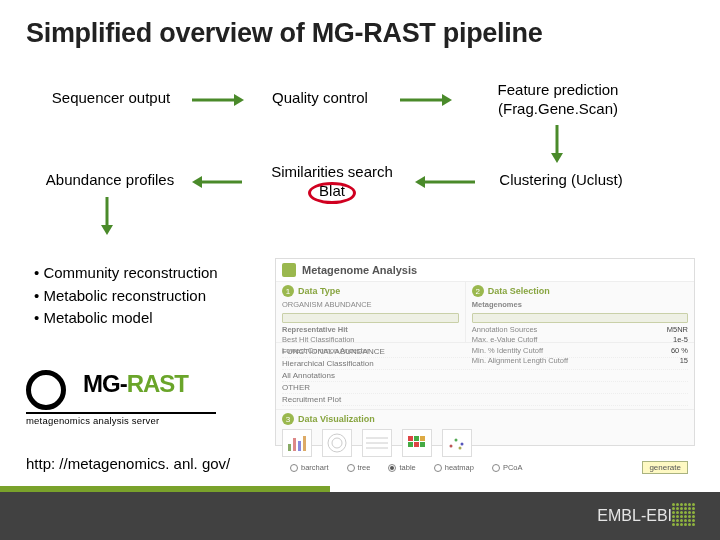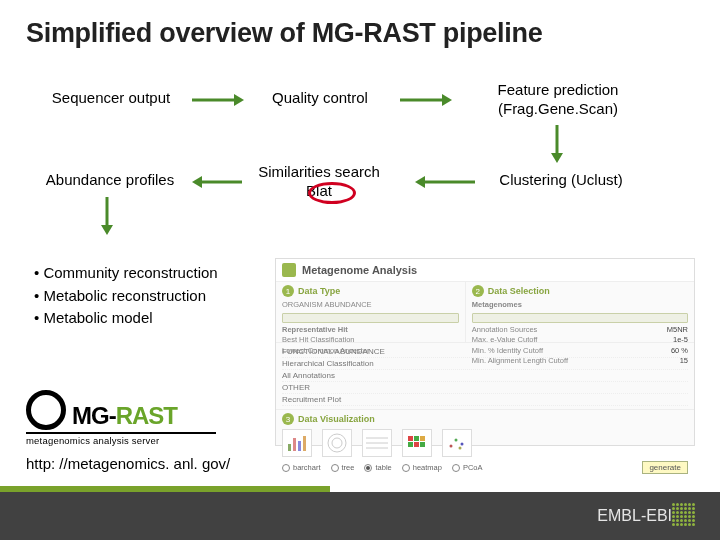--- a/index.html
+++ b/index.html
@@ -49,23 +49,22 @@
   .bullets li { list-style: none; }
   .bullets li::before { content: "•  "; }
   .logo {
     position: absolute;
     left: 26px;
     top: 370px;
     width: 190px;
   }
   .logo-main {
     display: flex;
-    align-items: flex-end;
-    gap: 6px;
-    margin-top: 20px;
+    align-items: flex-start;
+    gap: 17px;
   }
   .logo-gear {
     width: 40px; height: 40px;
     border: 5px solid #000;
     border-radius: 50%;
     position: relative;
   }
   .logo-gear::before, .logo-gear::after {
     content: ""; position: absolute; background: #000;
   }
@@ -152,21 +151,21 @@
   .ss-mid {
     padding: 3px 6px;
     border-top: 1px solid #eee;
   }
   .ss-row { font-size: 8px; color: #777; padding: 1px 0; border-bottom: 1px dotted #eee; }
   .ss-viz {
     border-top: 1px solid #eee;
     padding: 3px 6px;
   }
   .ss-viz-row { display: flex; align-items: center; gap: 10px; margin-top: 4px; }
-  .ss-radio { display: flex; align-items: center; gap: 3px; font-size: 7.5px; color: #666; }
+  .ss-radio { display: flex; align-items: center; gap: 3px; font-size: 7.5px; color: #666; margin-left: 8px; }
   .ss-radio .r { width: 8px; height: 8px; border: 1px solid #888; border-radius: 50%; }
   .ss-radio .r.on::after { content: ""; display: block; width: 4px; height: 4px; margin: 1px; background: #555; border-radius: 50%; }
   .ss-chart { width: 30px; height: 28px; border: 1px solid #ddd; background: #fff; display: flex; align-items: center; justify-content: center; }
   .ss-gen {
     margin-left: auto;
     background: #fef9c3;
     border: 1px solid #aab380;
     font-size: 8px;
     padding: 1px 6px;
     color: #555;
@@ -240,21 +239,21 @@
 
   <div class="node" style="left:486px; top:122px; width:150px;">Clustering (Uclust)</div>
 
   <div class="arrow" style="left:413px; top:126px;">
     <svg width="64" height="14">
         <line x1="62" y1="7" x2="12" y2="7" stroke="#4a8a2a" stroke-width="3"></line>
         <polygon points="12,1 2,7 12,13" fill="#4a8a2a"></polygon>
       </svg>
   </div>
 
-  <div class="node" style="left:239px; top:114px; width:160px;">
+  <div class="node" style="left:252px; top:114px; width:160px;">
     <span>Similarities search</span><br>
     <span>Blat</span>
   </div>
   <div class="circ" style="left:308px; top:133px; width:48px; height:22px;"></div>
 
   <div class="arrow" style="left:190px; top:126px;">
     <svg width="54" height="14">
         <line x1="52" y1="7" x2="12" y2="7" stroke="#4a8a2a" stroke-width="3"></line>
         <polygon points="12,1 2,7 12,13" fill="#4a8a2a"></polygon>
       </svg>

